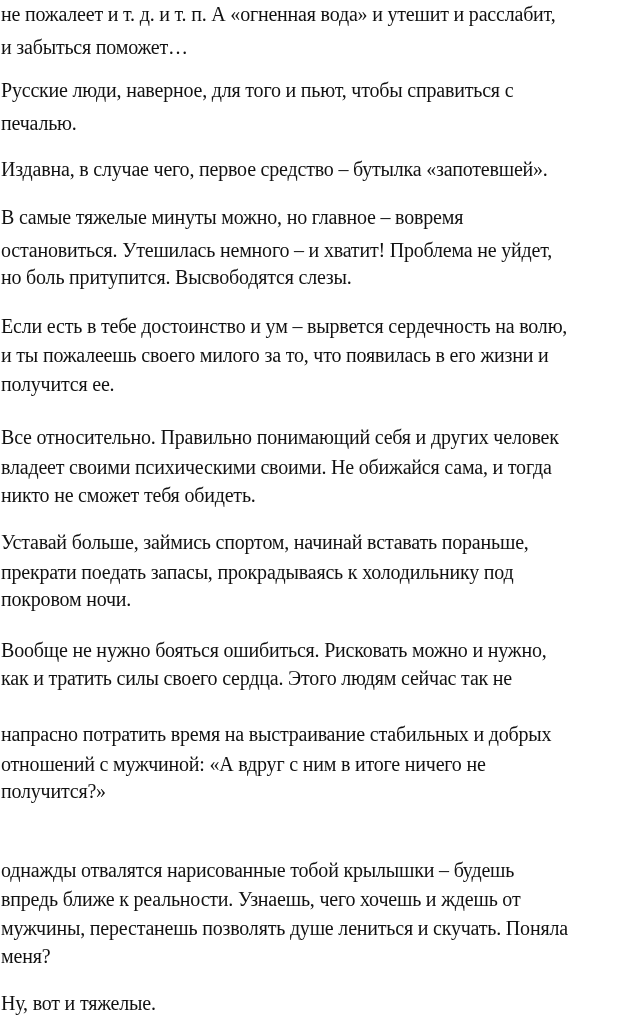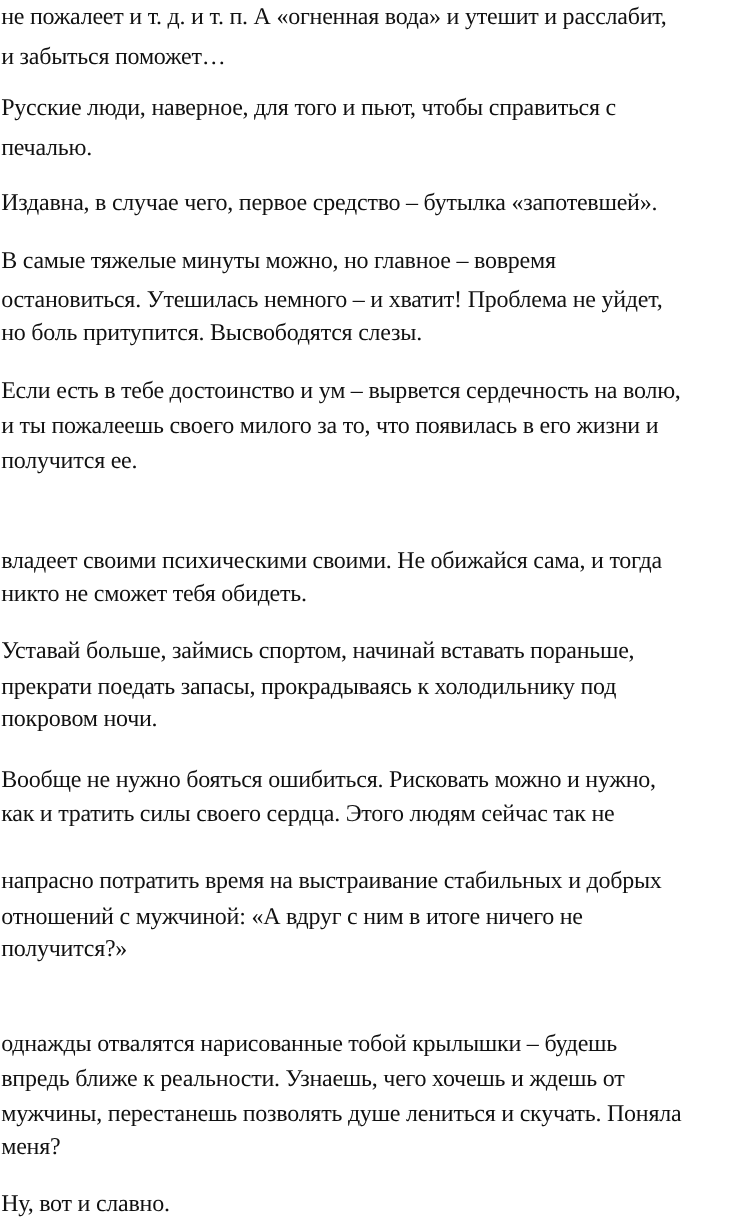--- a/index.html
+++ b/index.html
@@ -30,32 +30,33 @@
   <div class="line" style="top:157px">Издавна, в случае чего, первое средство – бутылка «запотевшей».</div>
 
   <div class="line" style="top:205px">В самые тяжелые минуты можно, но главное – вовремя</div>
   <div class="line" style="top:238px">остановиться. Утешилась немного – и хватит! Проблема не уйдет,</div>
   <div class="line" style="top:265px">но боль притупится. Высвободятся слезы.</div>
 
   <div class="line" style="top:314px">Если есть в тебе достоинство и ум – вырвется сердечность на волю,</div>
   <div class="line" style="top:343px">и ты пожалеешь своего милого за то, что появилась в его жизни и</div>
   <div class="line" style="top:372px">получится ее.</div>
 
+  <div class="line" style="top:425px">Все относительно. Правильно понимающий себя и других человек</div>
   <div class="line" style="top:455px">владеет своими психическими своими. Не обижайся сама, и тогда</div>
   <div class="line" style="top:483px">никто не сможет тебя обидеть.</div>
 
   <div class="line" style="top:530px">Уставай больше, займись спортом, начинай вставать пораньше,</div>
   <div class="line" style="top:560px">прекрати поедать запасы, прокрадываясь к холодильнику под</div>
   <div class="line" style="top:587px">покровом ночи.</div>
 
   <div class="line" style="top:638px">Вообще не нужно бояться ошибиться. Рисковать можно и нужно,</div>
   <div class="line" style="top:666px">как и тратить силы своего сердца. Этого людям сейчас так не</div>
   <div class="line" style="top:722px">напрасно потратить время на выстраивание стабильных и добрых</div>
   <div class="line" style="top:752px">отношений с мужчиной: «А вдруг с ним в итоге ничего не</div>
   <div class="line" style="top:779px">получится?»</div>
 
   <div class="line" style="top:858px">однажды отвалятся нарисованные тобой крылышки – будешь</div>
   <div class="line" style="top:887px">впредь ближе к реальности. Узнаешь, чего хочешь и ждешь от</div>
   <div class="line" style="top:916px">мужчины, перестанешь позволять душе лениться и скучать. Поняла</div>
   <div class="line" style="top:944px">меня?</div>
 
-  <div class="line" style="top:991px">Ну, вот и славно.</div>
+  <div class="line" style="top:991px">Ну, вот и тяжелые.</div>
 </div>
 
 </body></html>

